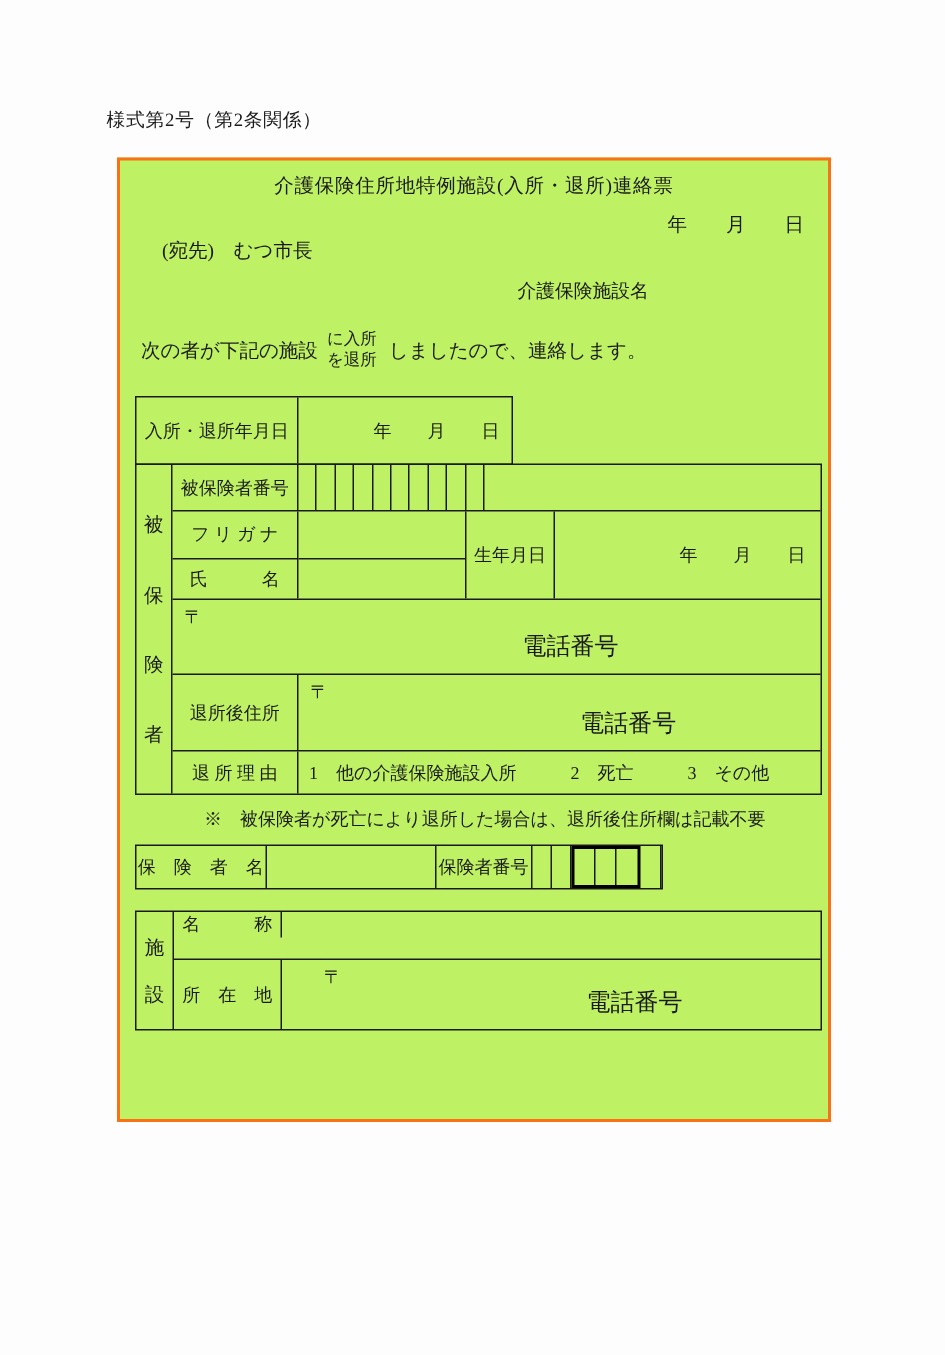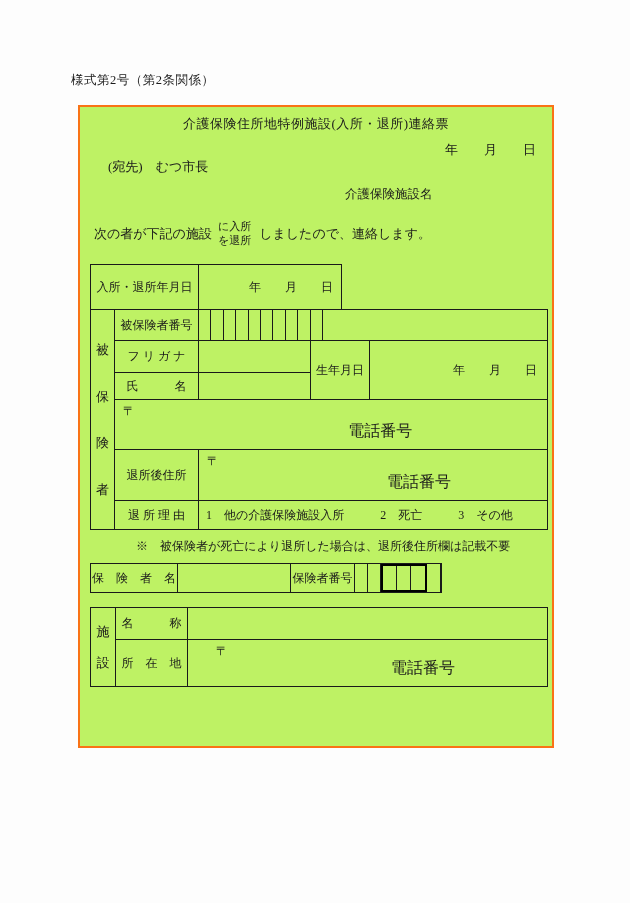--- a/index.html
+++ b/index.html
@@ -77,21 +77,21 @@
   .ins-digits .dcell { width: 13px; border-right: 1px solid #1a1a1a; }
   .thick-group { display: flex; border: 2px solid #000; height: 100%; }
   .thick-group .dcell { width: 14px; border-right: 1px solid #1a1a1a; }
   .thick-group .dcell:last-child { border-right: none; }
   .after-group .dcell { width: 14px; }
 
   
   .tbl-facility { left: 10px; top: 500px; width: 458px; height: 80px; }
   .vcol-facility { width: 25px; }
   .fac-main { flex: 1; display: flex; flex-direction: column; }
-  .fac-r1 { height: 32px; }
+  .fac-r1 { height: 32px; flex-direction: column; }
   .fac-r2 { flex: 1; gap: 20px; }
   .fac-lbl { width: 72px; }
   .fac-name-val { flex: 1; }
 </style>
 </head>
 <body>
 
 <div class="page">
 
   <div class="form-number">様式第2号（第2条関係）</div>

